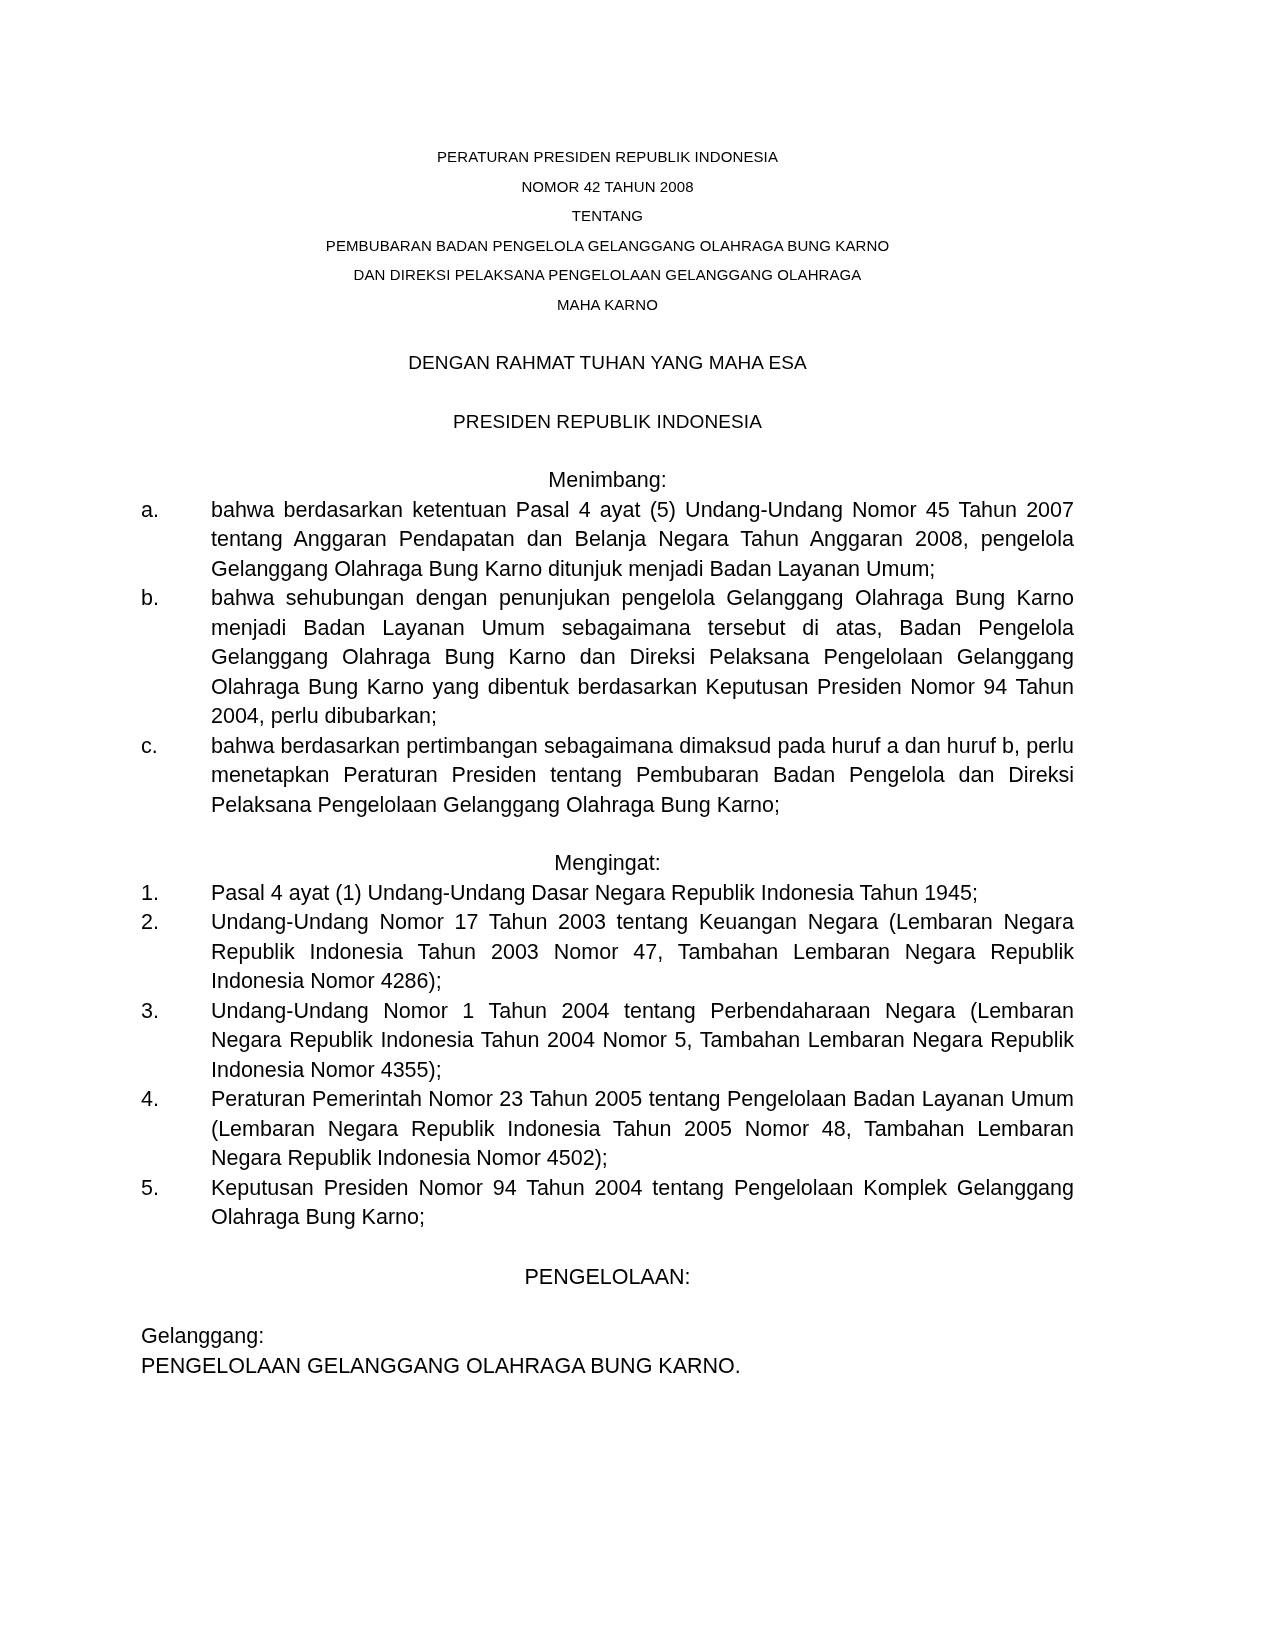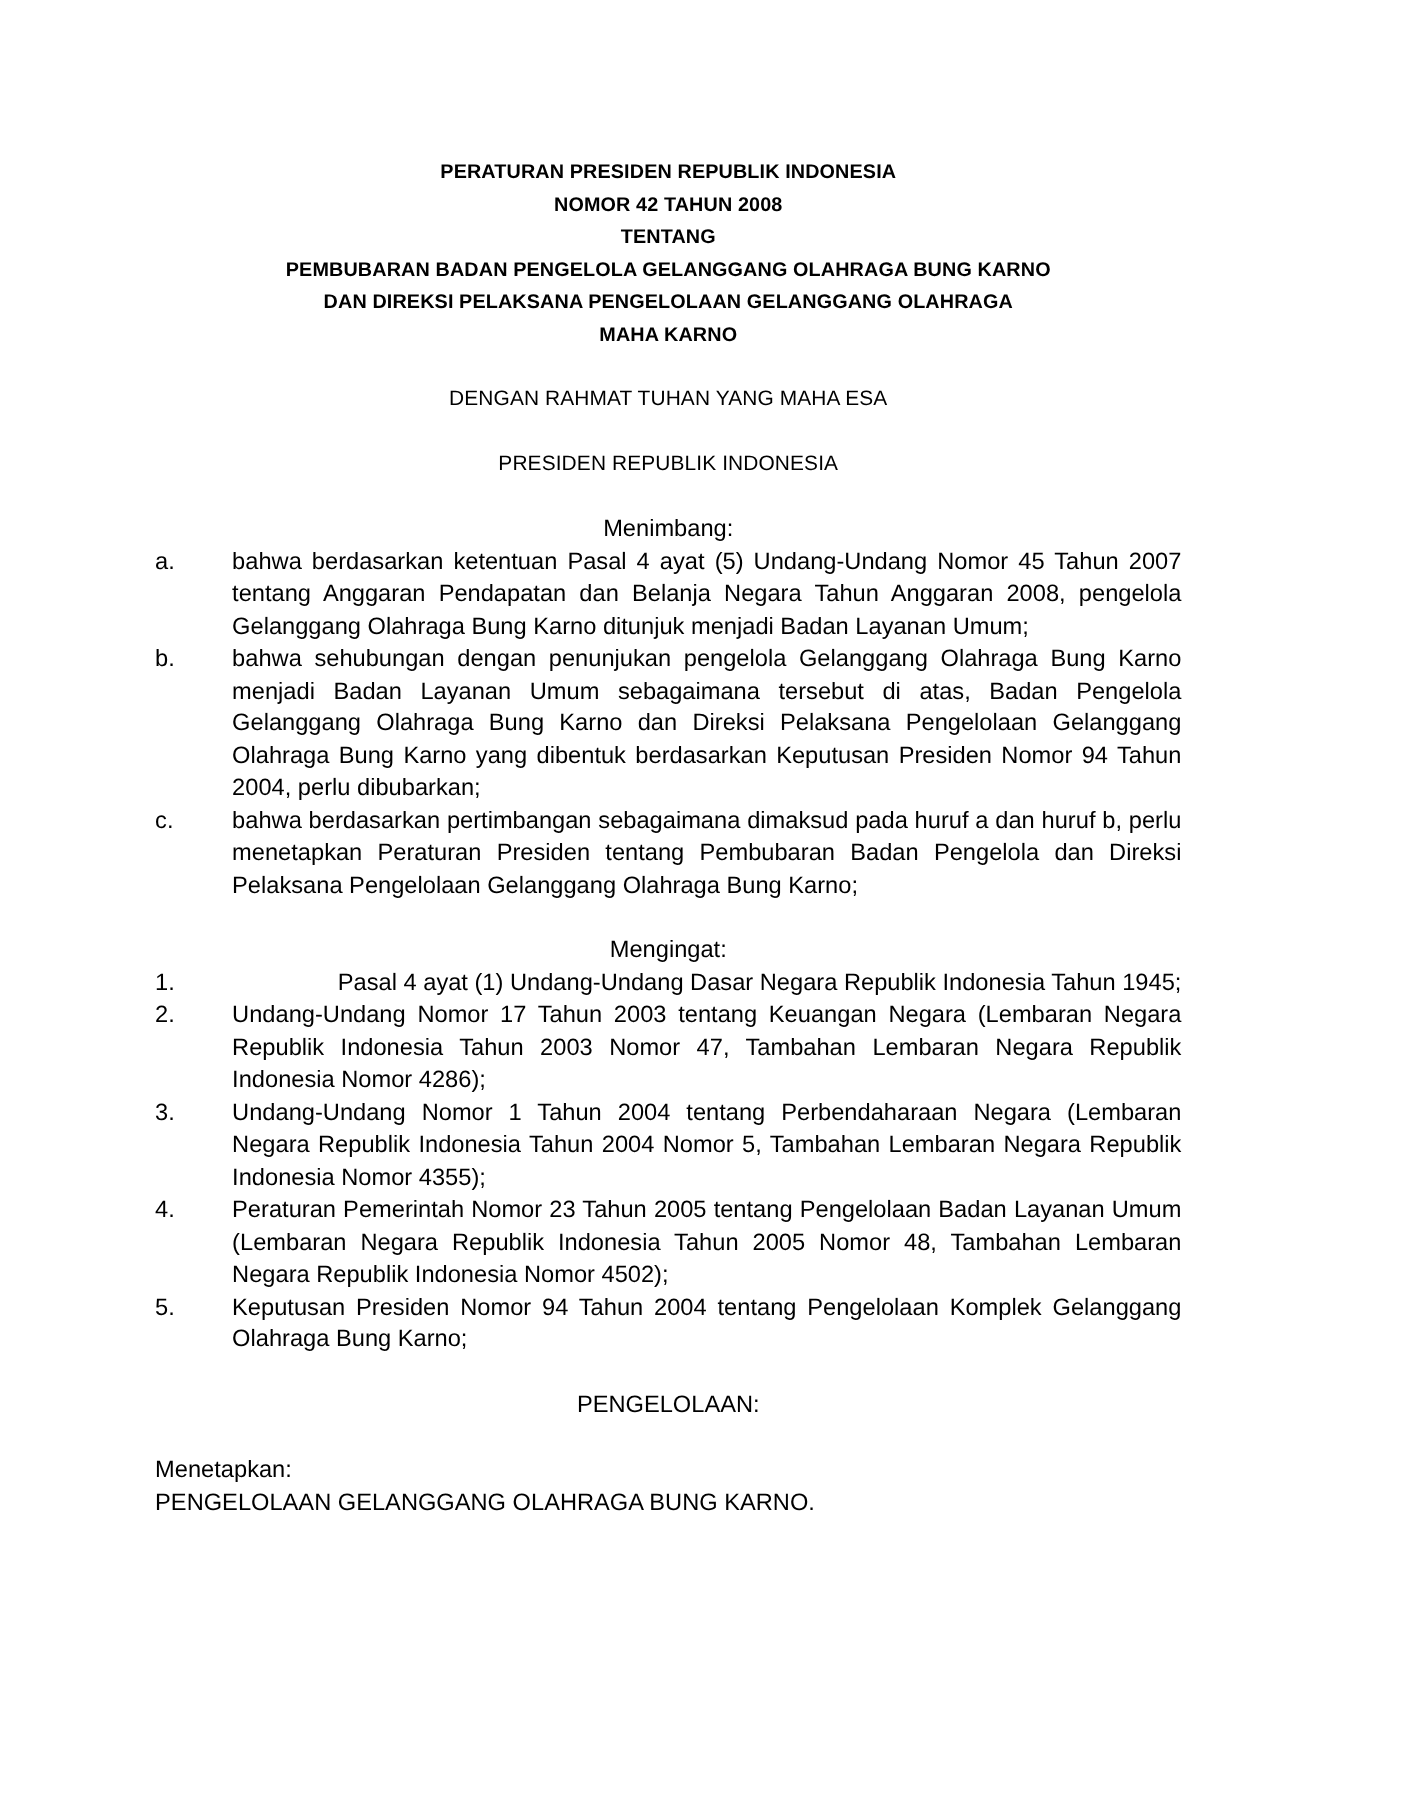--- a/index.html
+++ b/index.html
@@ -24,24 +24,23 @@
   .content {
     position: absolute;
     left: 141px;
     top: 142px;
     width: 933px;
   }
 
   
   .title-block {
     text-align: center;
-    font-size: 18px;
+    font-size: 15px;
     line-height: 29.5px;
     letter-spacing: 0.1px;
-    font-weight: bold;
   }
   .title-line { white-space: nowrap; }
 
   .spacer-title { height: 29px; }
   .center-line {
     text-align: center;
     font-size: 19px;
     line-height: 29.5px;
     letter-spacing: 0.1px;
   }
@@ -65,21 +64,21 @@
     width: 70px;
     flex: 0 0 70px;
     text-align: left;
   }
   .item-text {
     flex: 1 1 auto;
     text-align: justify;
     text-justify: inter-word;
     hyphens: none;
   }
-  .item-text.nojustify { text-align: right; }
+  .item-text.nojustify { text-align: left; }
 
   .para-justify {
     font-size: 21.5px;
     line-height: 29.5px;
     text-align: justify;
     text-justify: inter-word;
   }
   .para-left {
     font-size: 21.5px;
     line-height: 29.5px;
@@ -161,17 +160,17 @@
       <div class="item-marker">5.</div>
       <div class="item-text">Keputusan Presiden Nomor 94 Tahun 2004 tentang Pengelolaan Komplek Gelanggang Olahraga Bung Karno;</div>
     </div>
 
     <div class="spacer-block"></div>
 
     <div class="center-strong">PENGELOLAAN:</div>
 
     <div class="spacer-block"></div>
 
-    <div class="para-left">Menetapkan:</div>
+    <div class="para-left">Gelanggang:</div>
     <div class="para-left">PENGELOLAAN GELANGGANG OLAHRAGA BUNG KARNO.</div>
 
   </div>
 </div>
 
 </body></html>

